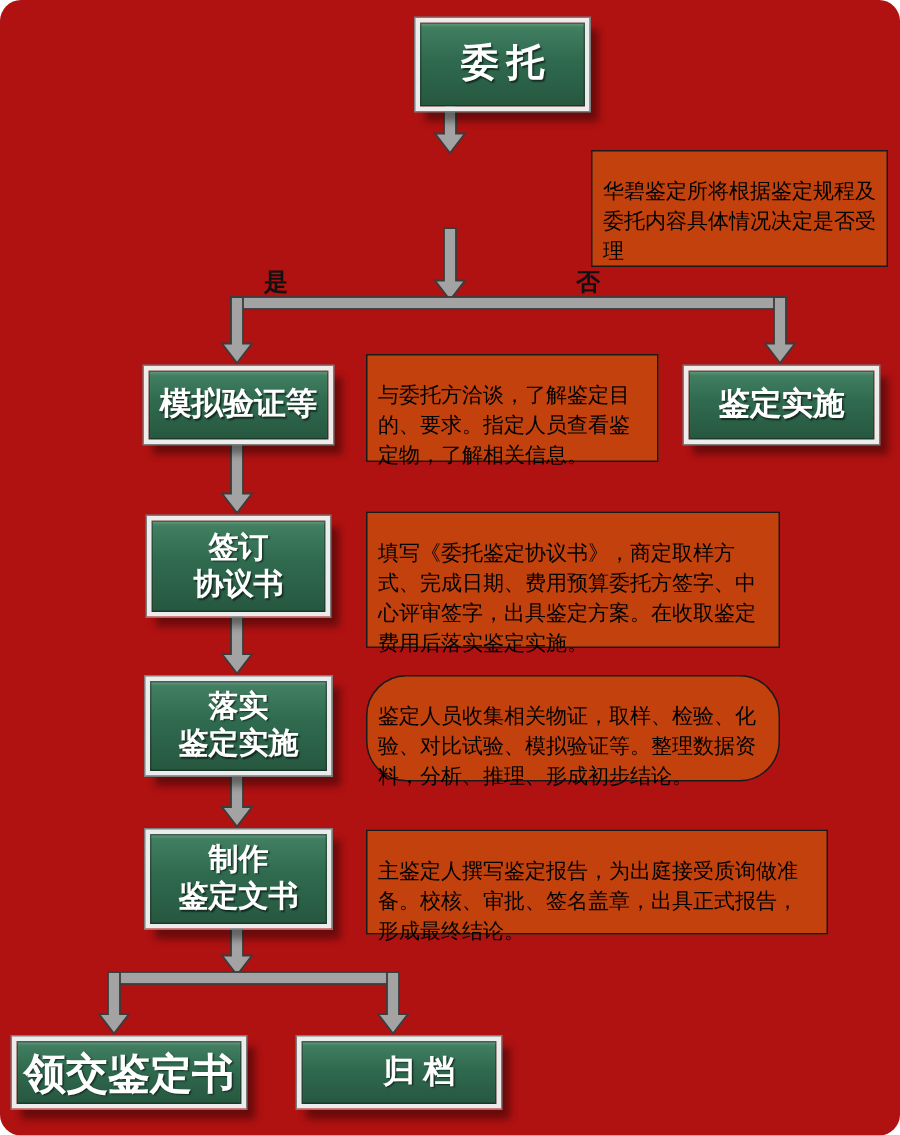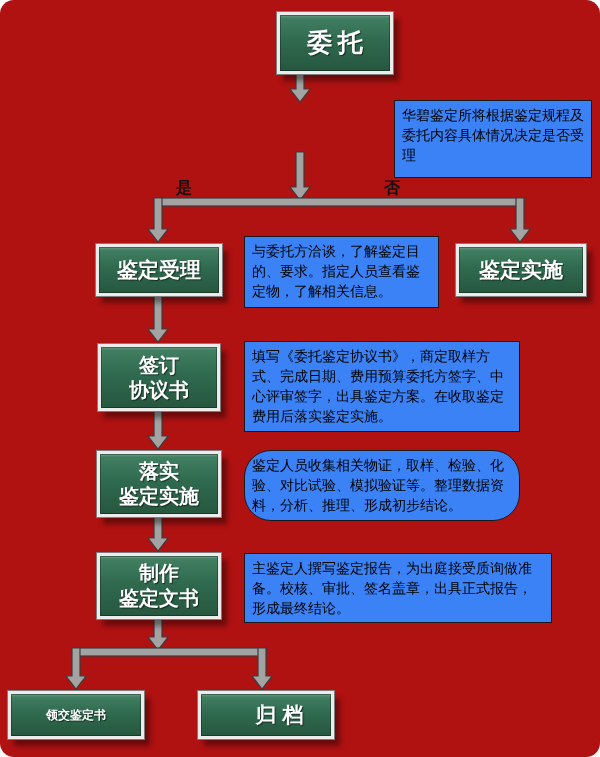--- a/index.html
+++ b/index.html
@@ -50,31 +50,31 @@
     line-height: 1.25;
   }
   .node-entrust   { left: 242px; top: 12px;  width: 116px; height: 62px; font-size: 25px; margin-left: 35px; }
   .node-review    { left: 242px; top: 103px; width: 116px; height: 50px; font-size: 25px; }
   .node-entrust .node-label, .node-review .node-label { letter-spacing: 0.22em; text-indent: 0.22em; }
   .node-accept    { left: 96px;  top: 244px; width: 126px; height: 52px; font-size: 21px; }
   .node-reject    { left: 456px; top: 244px; width: 130px; height: 52px; font-size: 21px; }
   .node-sign      { left: 98px;  top: 344px; width: 122px; height: 67px; font-size: 20px; }
   .node-implement { left: 97px;  top: 451px; width: 124px; height: 66px; font-size: 20px; }
   .node-document  { left: 97px;  top: 553px; width: 124px; height: 66px; font-size: 20px; }
-  .node-deliver   { left: 8px;   top: 691px; width: 136px; height: 48px; font-size: 12px; }
+  .node-deliver   { left: 8px;   top: 691px; width: 156px; height: 48px; font-size: 28px; }
   .node-archive   { left: 198px; top: 691px; width: 136px; height: 48px; font-size: 21px; padding-left: 27px; }
   .note {
     position: absolute;
     box-sizing: border-box;
-    background: #3b82f6;
+    background: #c2410c;
     border: 1px solid #1a1a1a;
     color: #000000;
     font-size: 14px;
     line-height: 1.42;
-    padding: 5px 7px;
+    padding: 17px 7px;
   }
   .note-review    { left: 394px; top: 100px; width: 198px; height: 78px; }
   .note-accept    { left: 244px; top: 236px; width: 195px; height: 72px; }
   .note-sign      { left: 244px; top: 341px; width: 276px; height: 91px; }
   .note-implement { left: 244px; top: 450px; width: 276px; height: 71px; border-radius: 27px; }
   .note-document  { left: 244px; top: 553px; width: 308px; height: 70px; }
   .branch-label {
     position: absolute;
     color: #111111;
     font-weight: bold;
@@ -105,21 +105,21 @@
 
   <div class="node node-entrust">
     <span class="node-label">委托</span>
   </div>
 
 
   <div class="branch-label branch-yes">是</div>
   <div class="branch-label branch-no">否</div>
 
   <div class="node node-accept">
-    <span class="node-label">鉴定受理</span>
+    <span class="node-label">模拟验证等</span>
   </div>
 
   <div class="node node-reject">
     <span class="node-label">鉴定实施</span>
   </div>
 
   <div class="node node-sign">
     <span class="node-label">签订
 协议书</span>
   </div>

